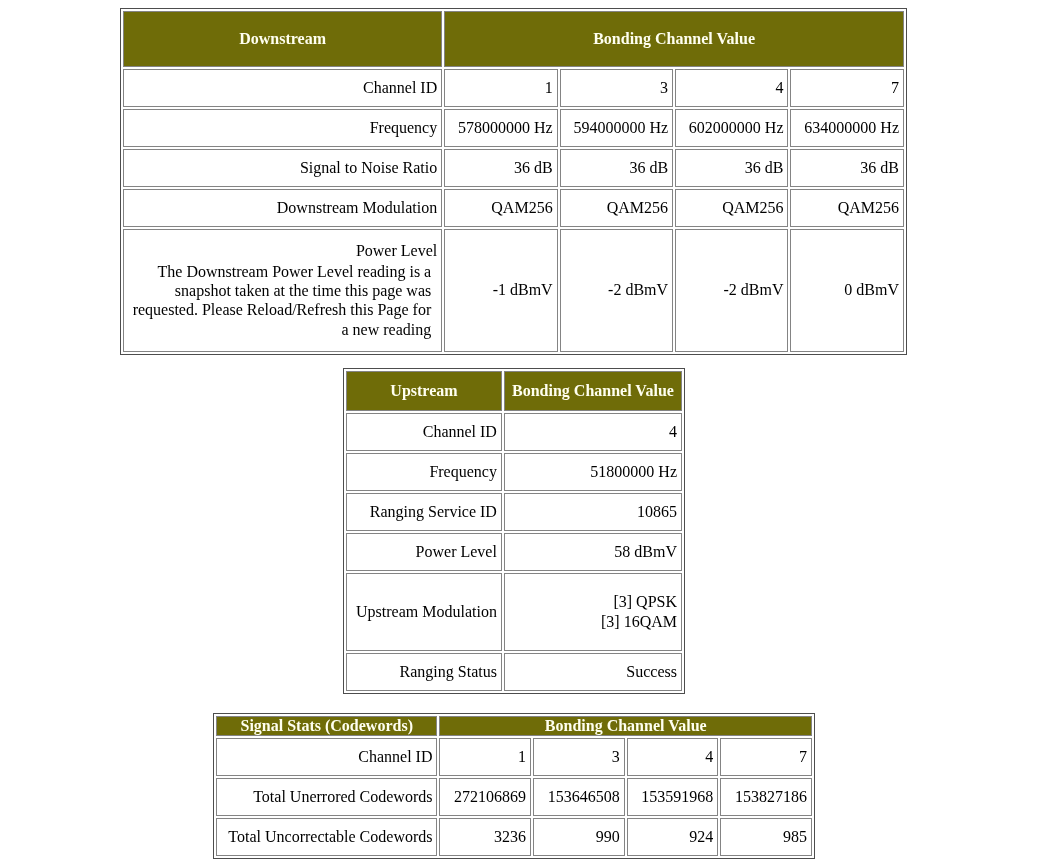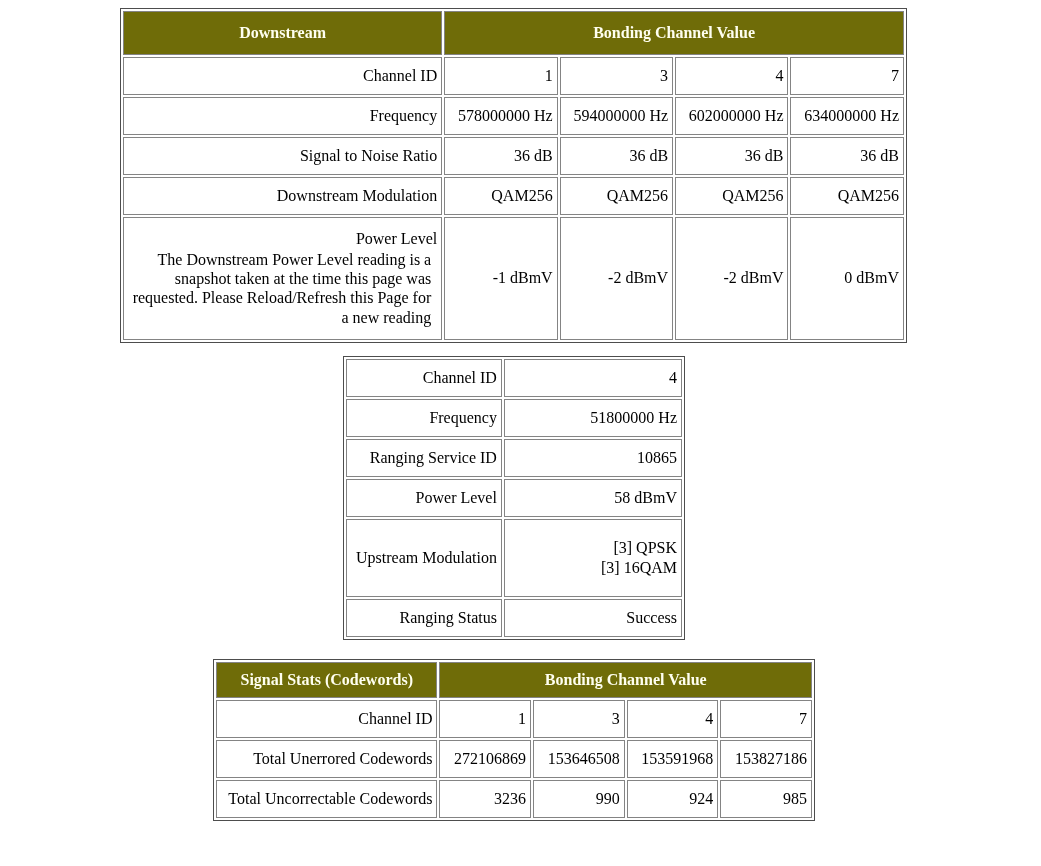--- a/index.html
+++ b/index.html
@@ -23,21 +23,21 @@
   th, td {
     border: 1px solid #848484;
     vertical-align: middle;
     overflow: hidden;
   }
   th {
     background: #6f6c08;
     color: #fffff0;
     font-weight: bold;
     text-align: center;
-    padding: 12px 4px;
+    padding: 18px 4px;
     white-space: nowrap;
   }
   td {
     padding: 9px 4px 9px 8px;
     text-align: right;
     white-space: nowrap;
   }
   .note {
     font-size: 16px;
     line-height: 1.2;
@@ -54,21 +54,21 @@
   .t2 { margin: 13px 0 0 343px; width: 340px; }
   .t2 col.c-label { width: 155px; }
   .t2 col.c-val   { width: 177px; }
   .t2 th { padding: 10px 4px; }
   .t2 tr.tall td { height: 58px; }
   .t2 .line { line-height: 1.25; }
   
   .t3 { margin: 19px 0 0 213px; width: 600px; }
   .t3 col.c-label { width: 220px; }
   .t3 col.c-val   { width: 91px; }
-  .t3 th { padding: 8px 4px; }
+  .t3 th { padding: 0 4px; }
 </style>
 </head>
 <body>
 
 <div>
 
   <table class="t1">
     <colgroup>
       <col class="c-label">
         <col class="c-val">
@@ -121,20 +121,24 @@
     </tr>
   </tbody>
     </table>
 
   <table class="t2">
     <colgroup>
       <col class="c-label">
         <col class="c-val">
     </colgroup>
     <tbody>
+        <tr>
+      <th>Upstream</th>
+      <th>Bonding Channel Value</th>
+    </tr>
     <tr>
       <td>Channel ID</td>
       <td>4</td>
     </tr>
     <tr>
       <td>Frequency</td>
       <td>51800000 Hz</td>
     </tr>
     <tr>
       <td>Ranging Service ID</td>

